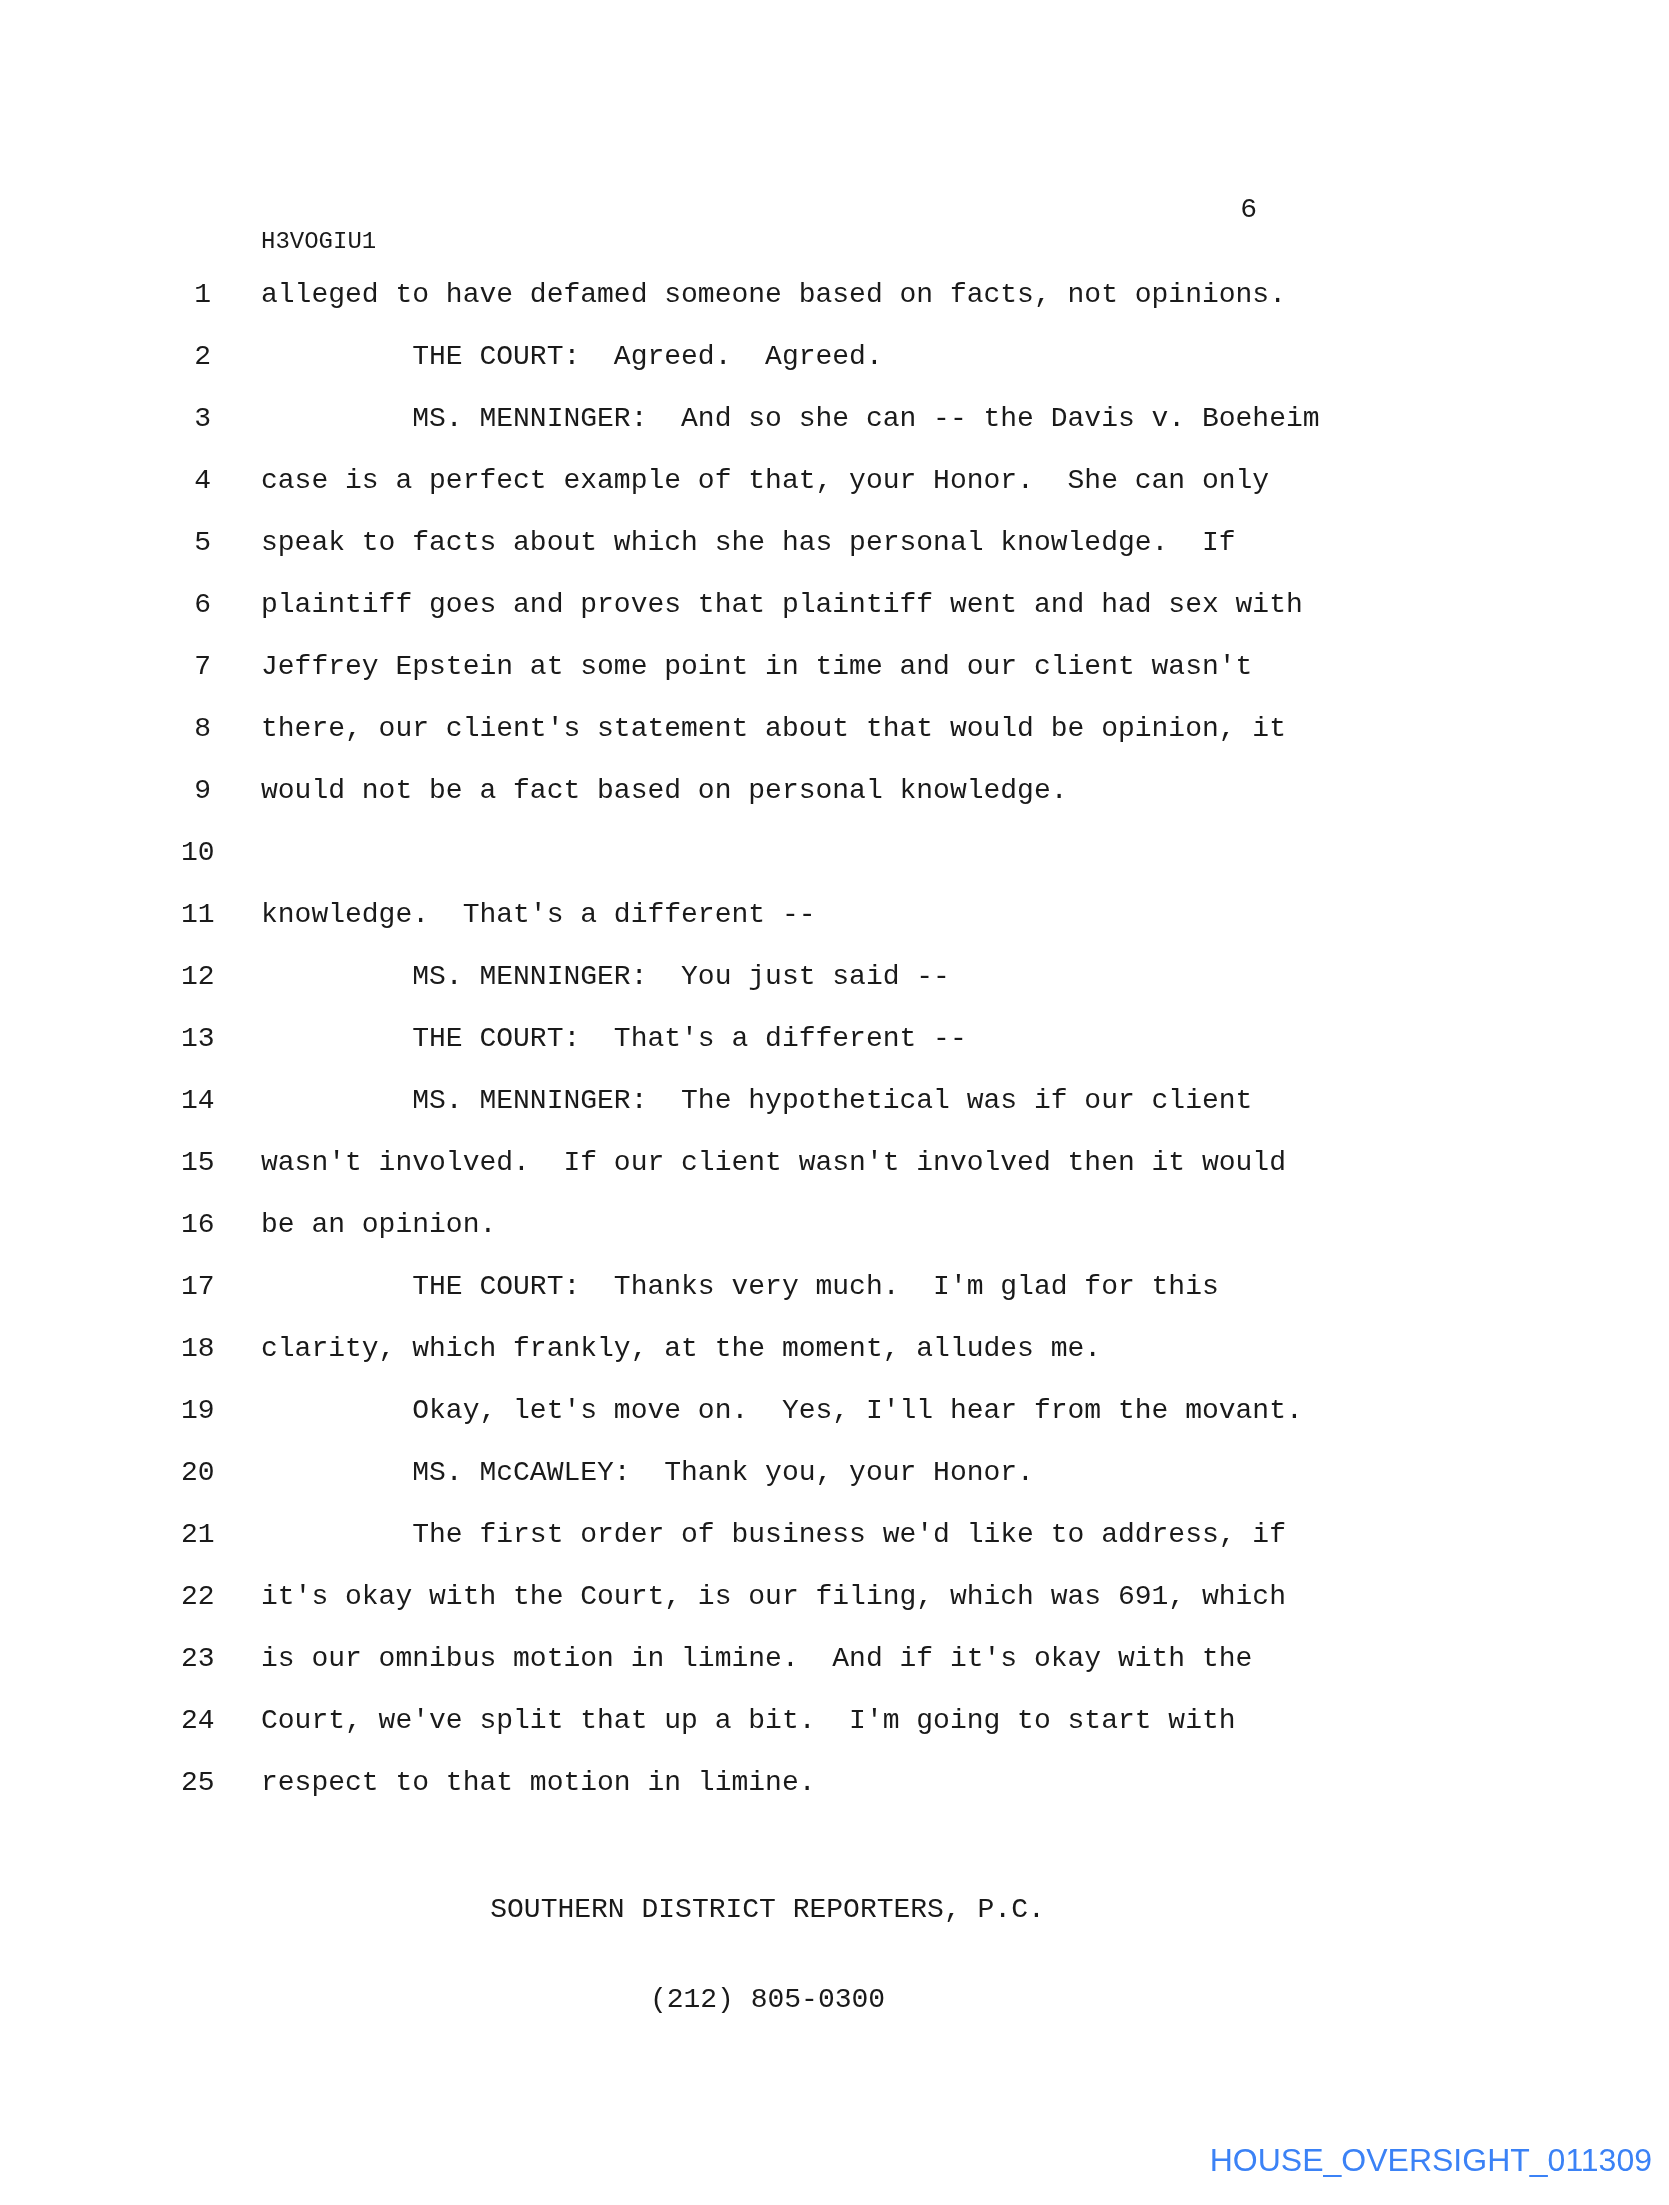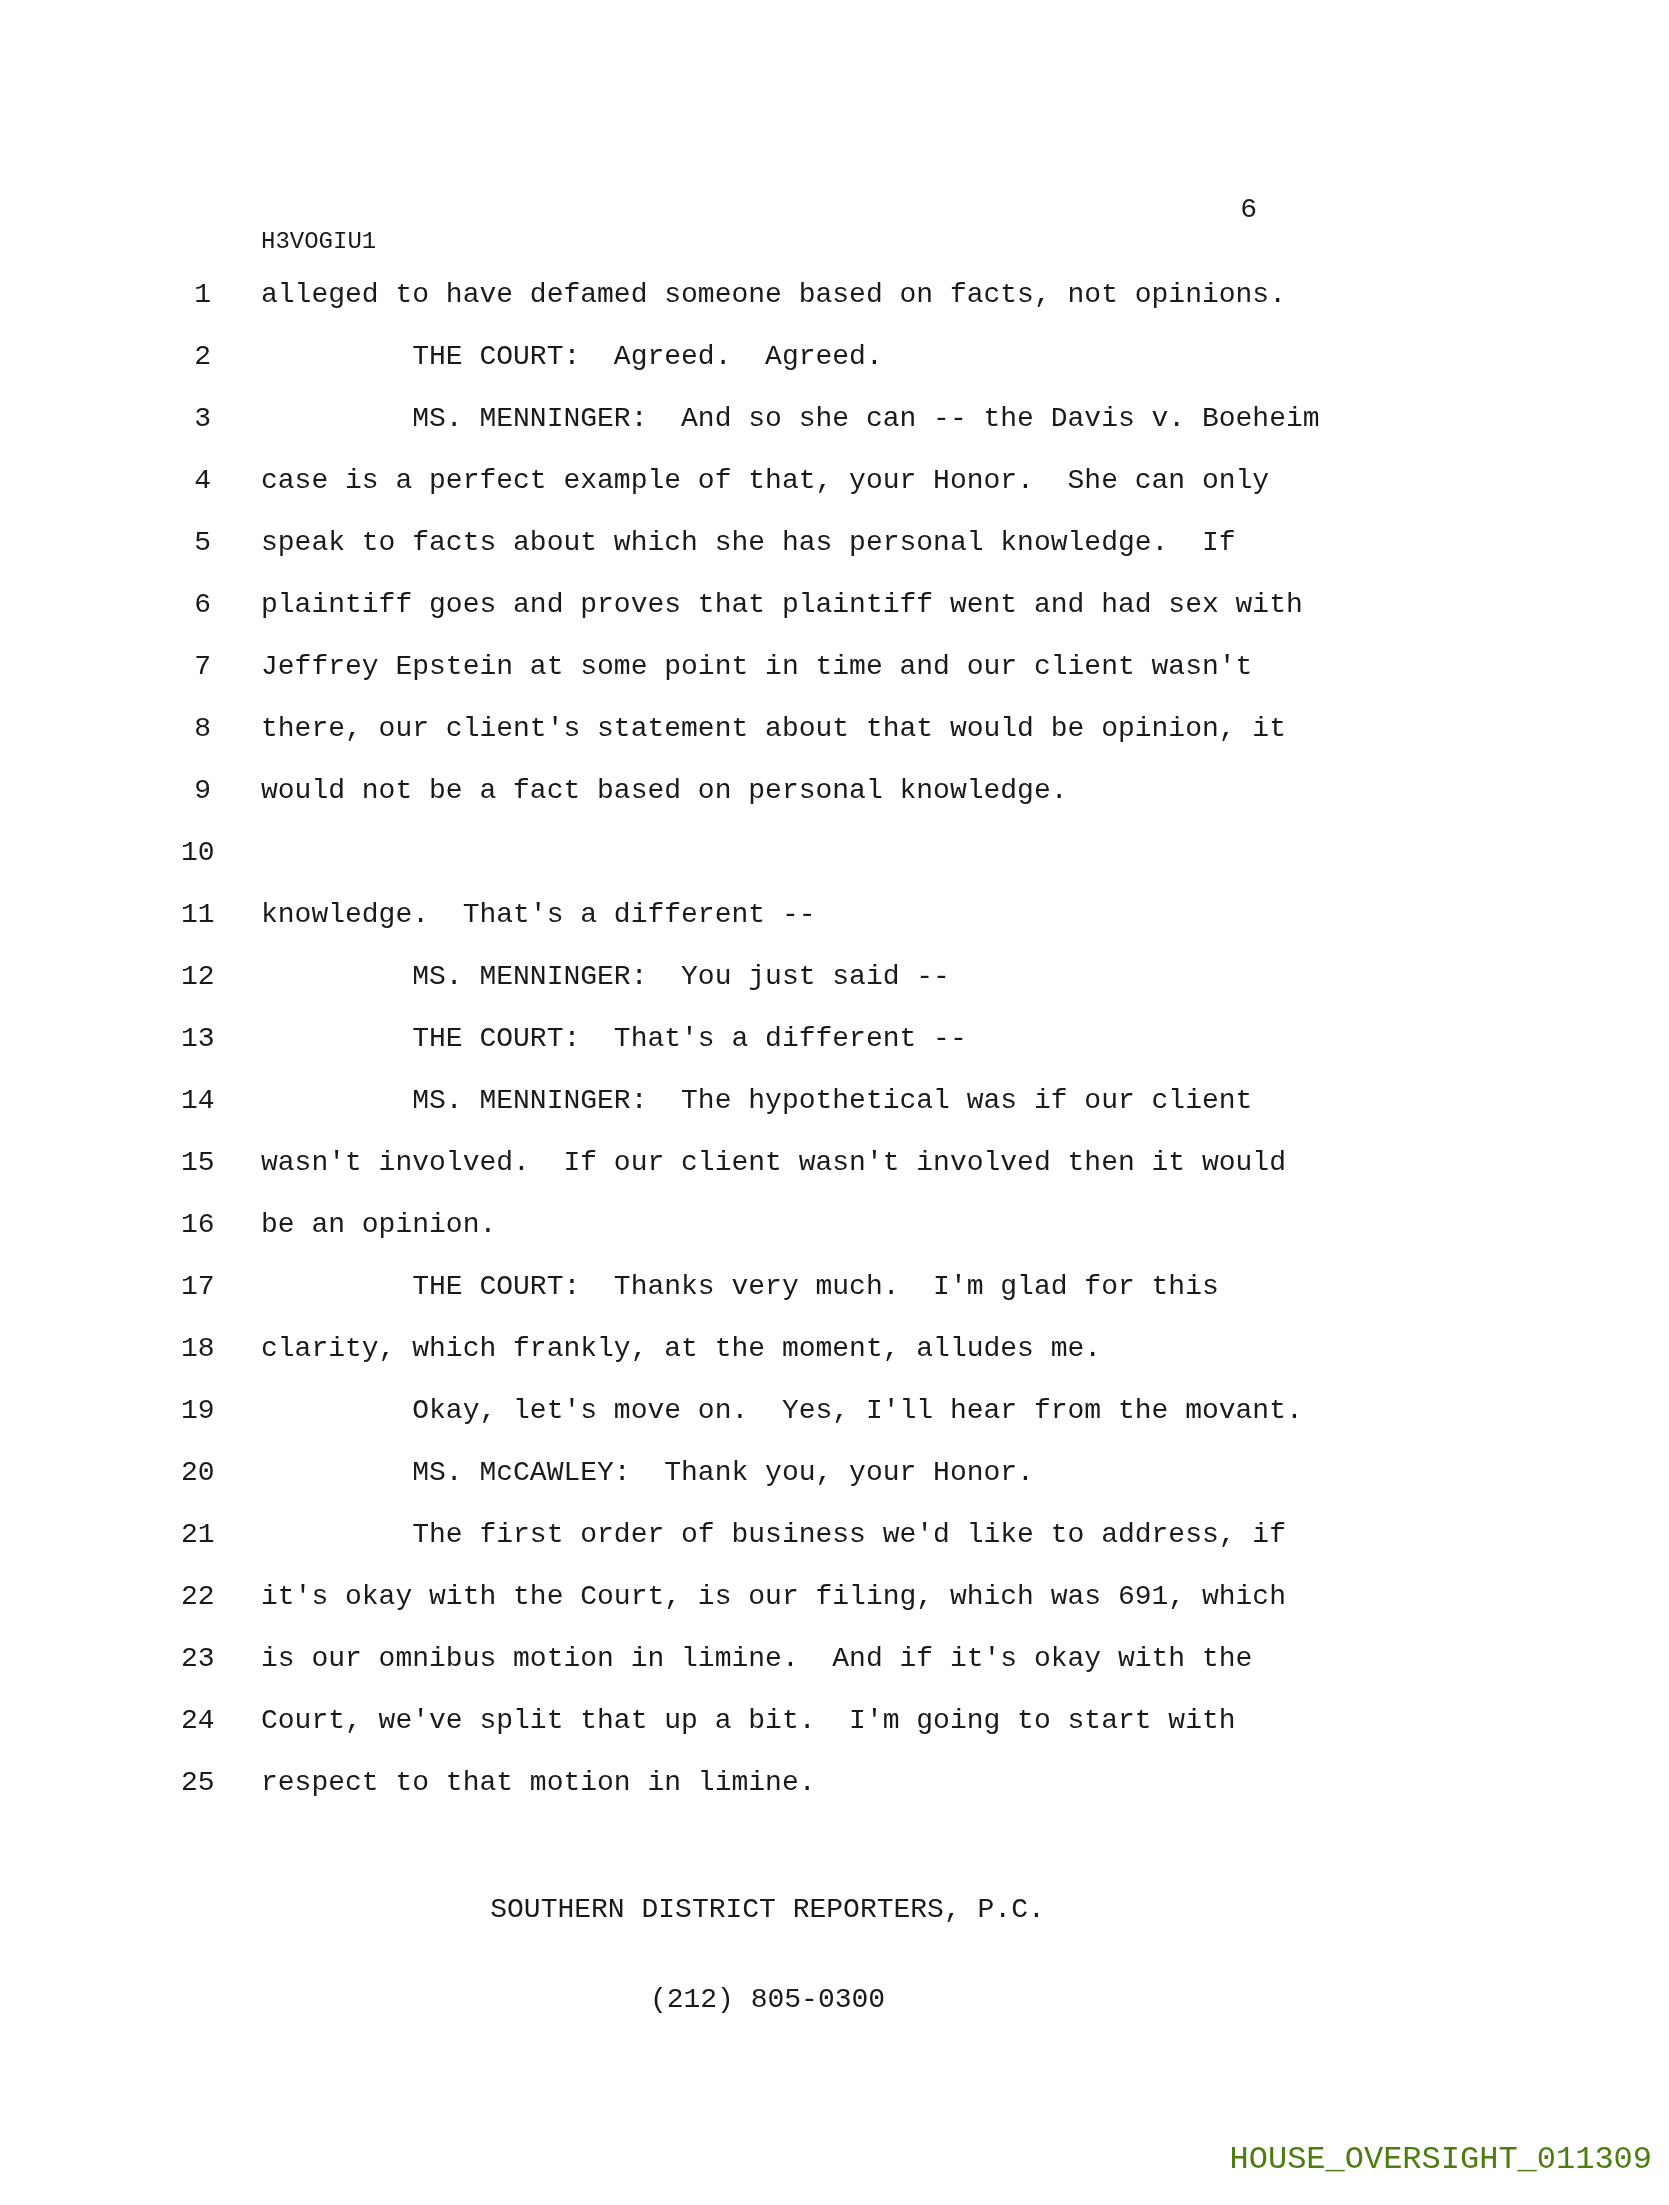--- a/index.html
+++ b/index.html
@@ -60,24 +60,24 @@
     width: 1047px;
     text-align: center;
     font-size: 28px;
     line-height: 30px;
     white-space: pre;
   }
   .bates {
     position: absolute;
     top: 2144px;
     right: 17px;
-    font-family: Liberation Mono, monospace;
+    font-family: Liberation Sans, sans-serif;
     font-size: 32px;
     line-height: 32px;
-    color: #4d7c0f;
+    color: #3b82f6;
     white-space: pre;
   }
 </style>
 </head>
 <body>
 
 <div class="page-number">6</div>
 <div class="transcript-id">H3VOGIU1</div>
 
 <div class="lines">

